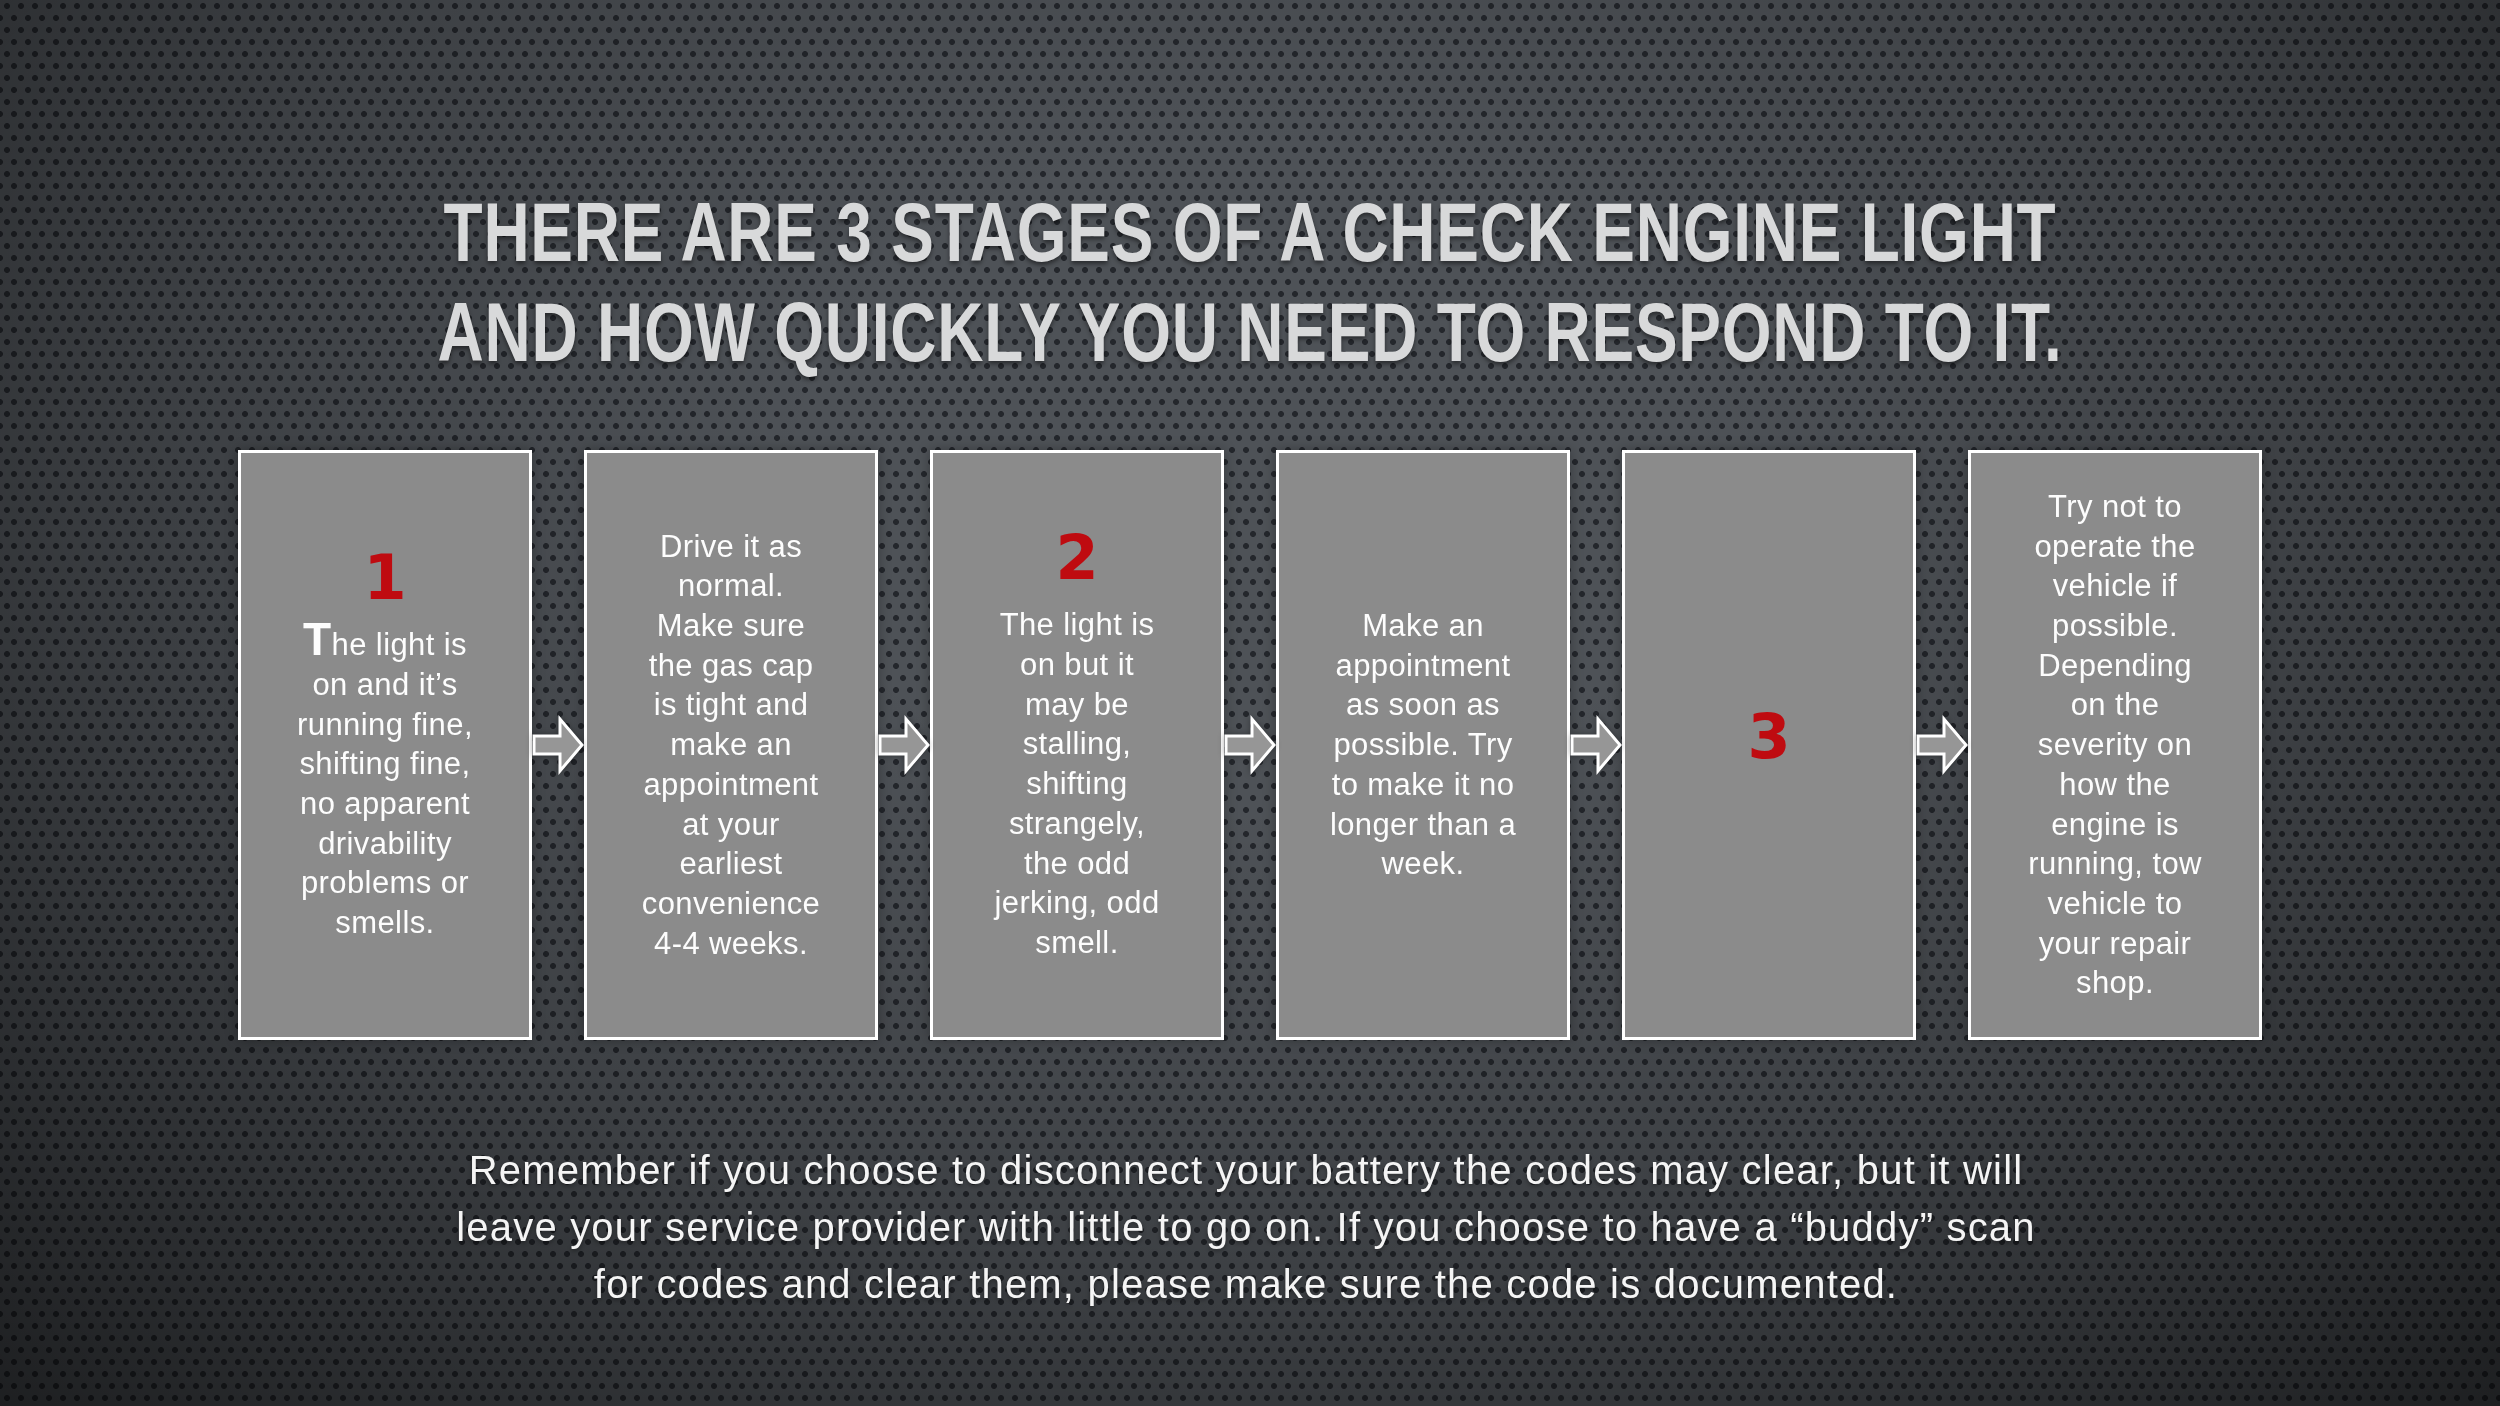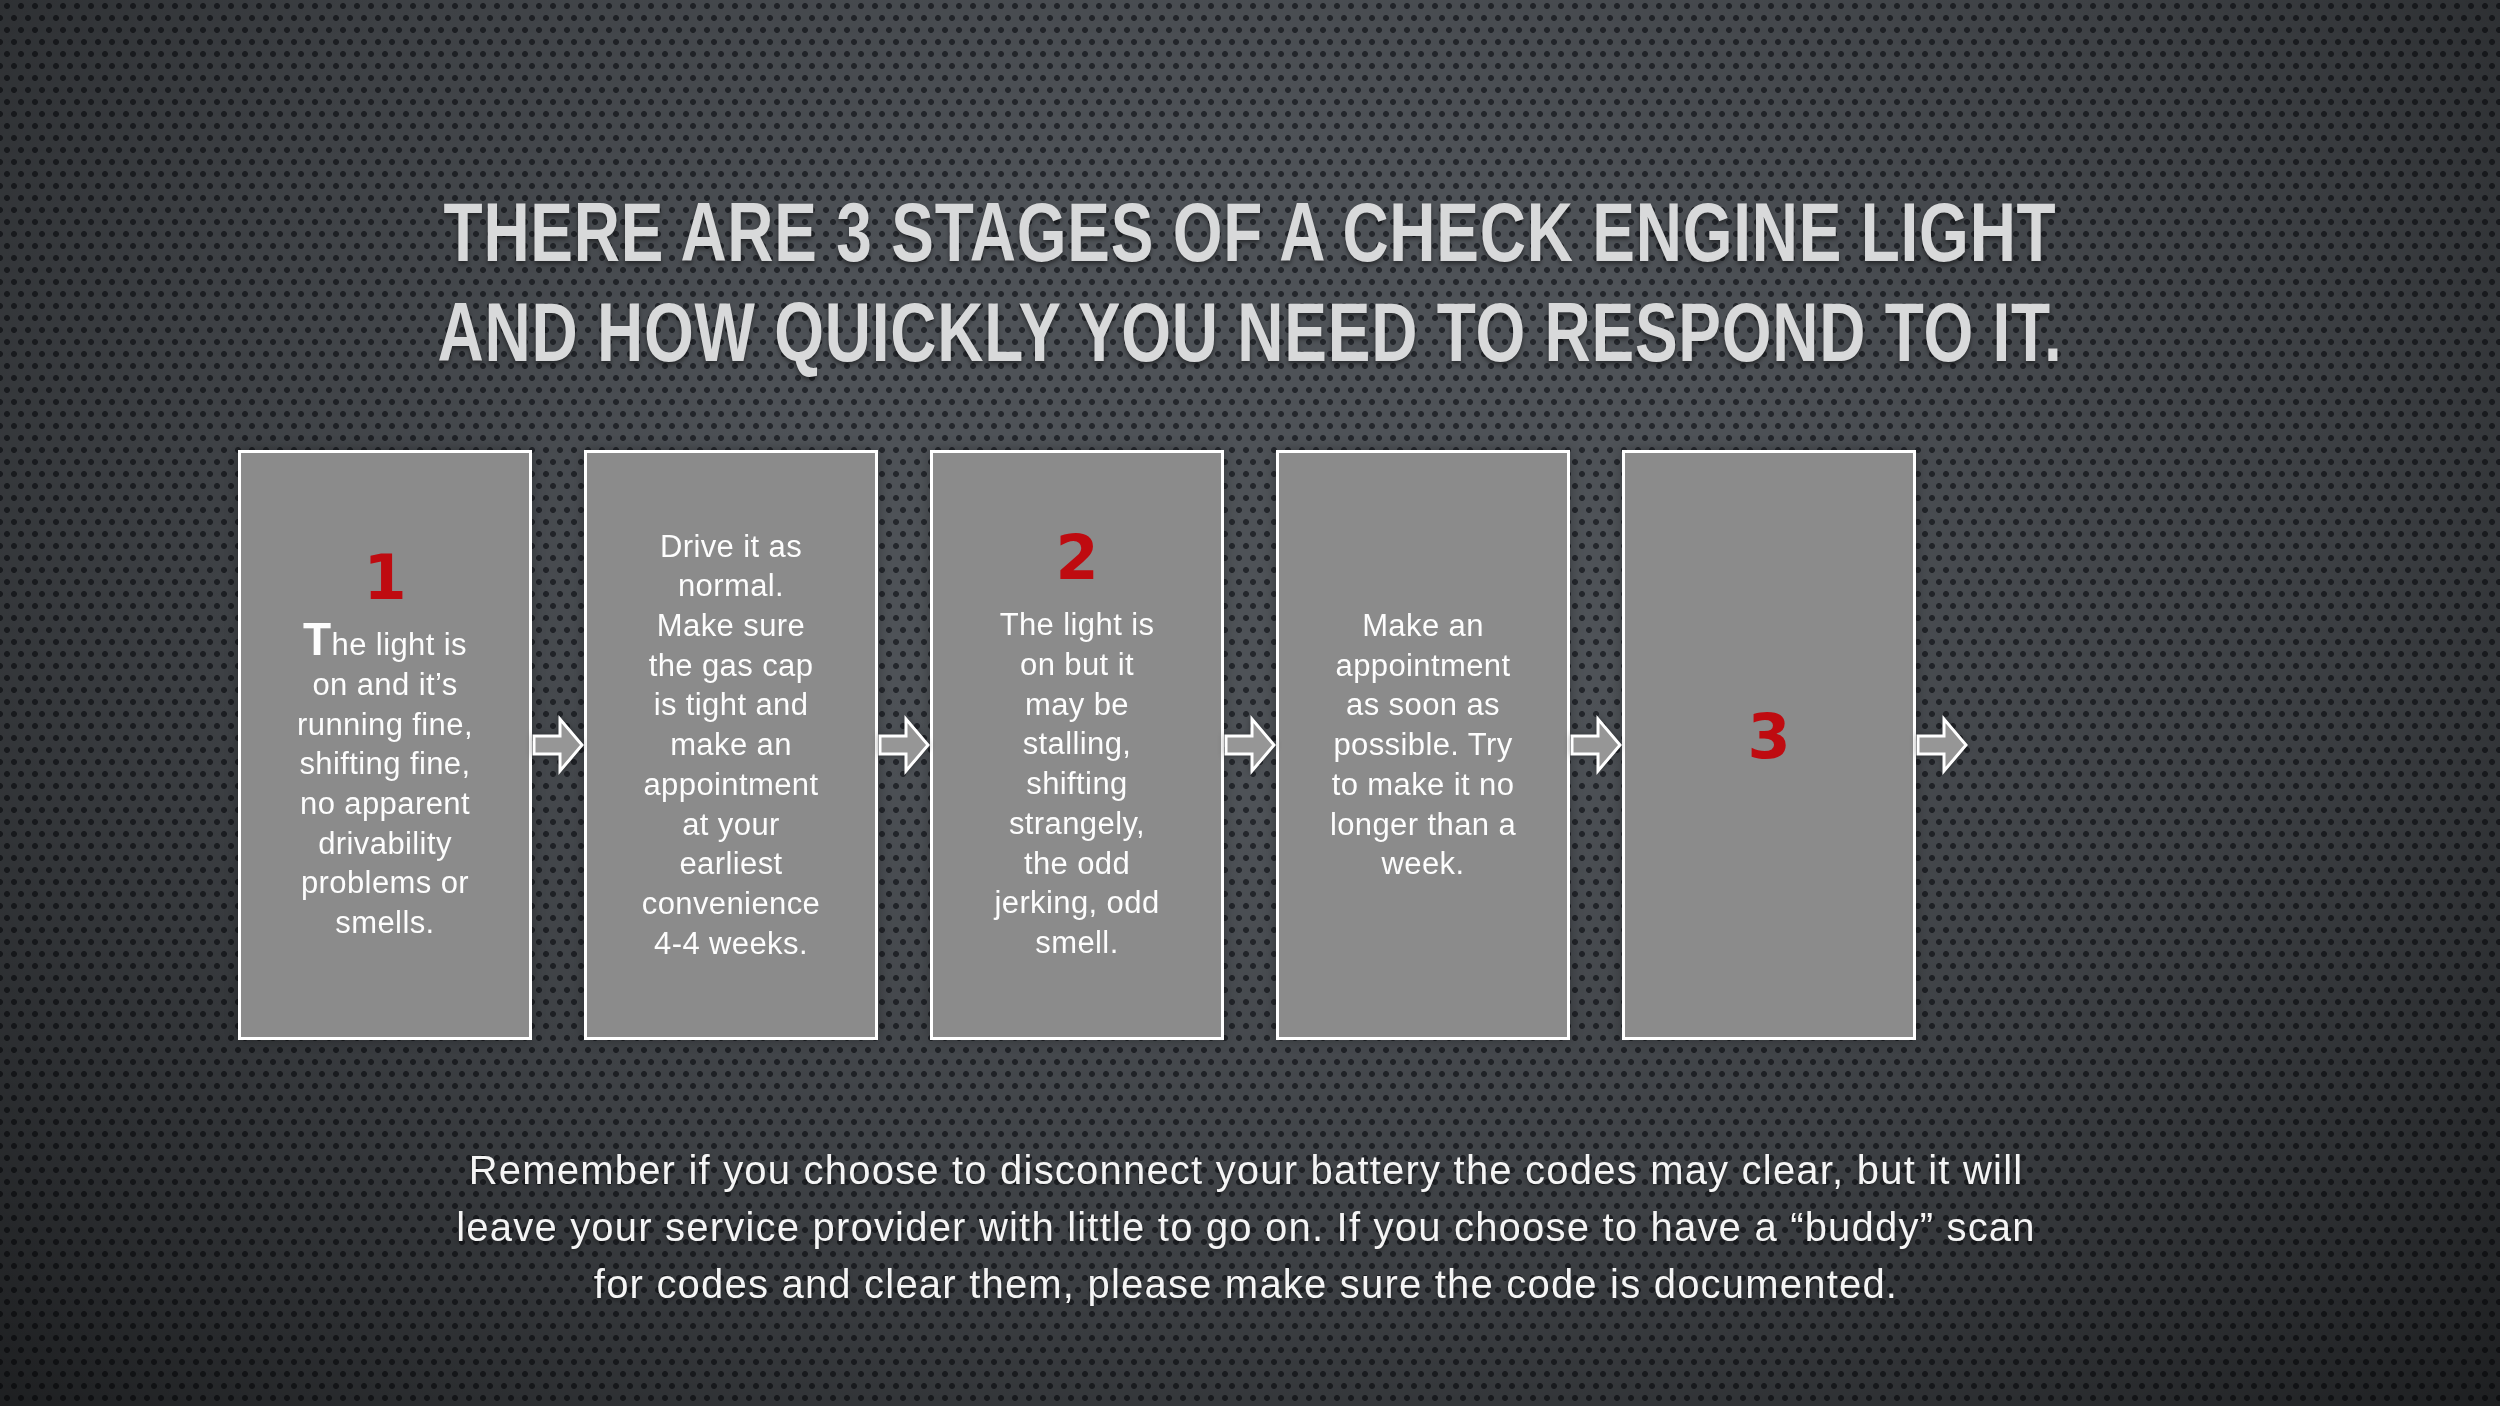--- a/index.html
+++ b/index.html
@@ -194,19 +194,35 @@
     <div class="stage-box">
       <div class="stage-number">3</div>
     </div>
 
     <div class="arrow-cell">
       <svg class="arrow-icon" width="52" height="62" viewBox="0 0 52 62">
         <polygon points="2,22 28,22 28,5 50,31 28,57 28,40 2,40" fill="currentColor" stroke="#ffffff" stroke-width="3" stroke-linejoin="miter"></polygon>
       </svg>
     </div>
 
+    <div class="stage-box">
+
+      <div class="stage-text"><span>Try not to
+operate the
+vehicle if
+possible.
+Depending
+on the
+severity on
+how the
+engine is
+running, tow
+vehicle to
+your repair
+shop.</span></div>
+    </div>
 
   </div>
 
   <p class="footer-note">Remember if you choose to disconnect your battery the codes may clear, but it will
 leave your service provider with little to go on. If you choose to have a “buddy” scan
 for codes and clear them, please make sure the code is documented.</p>
 </div>
 
 </body></html>

